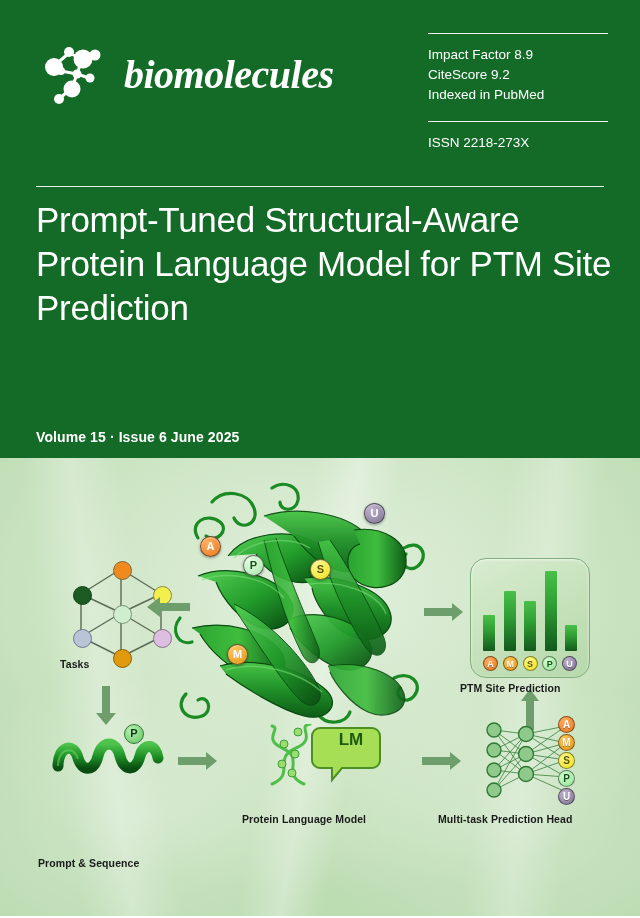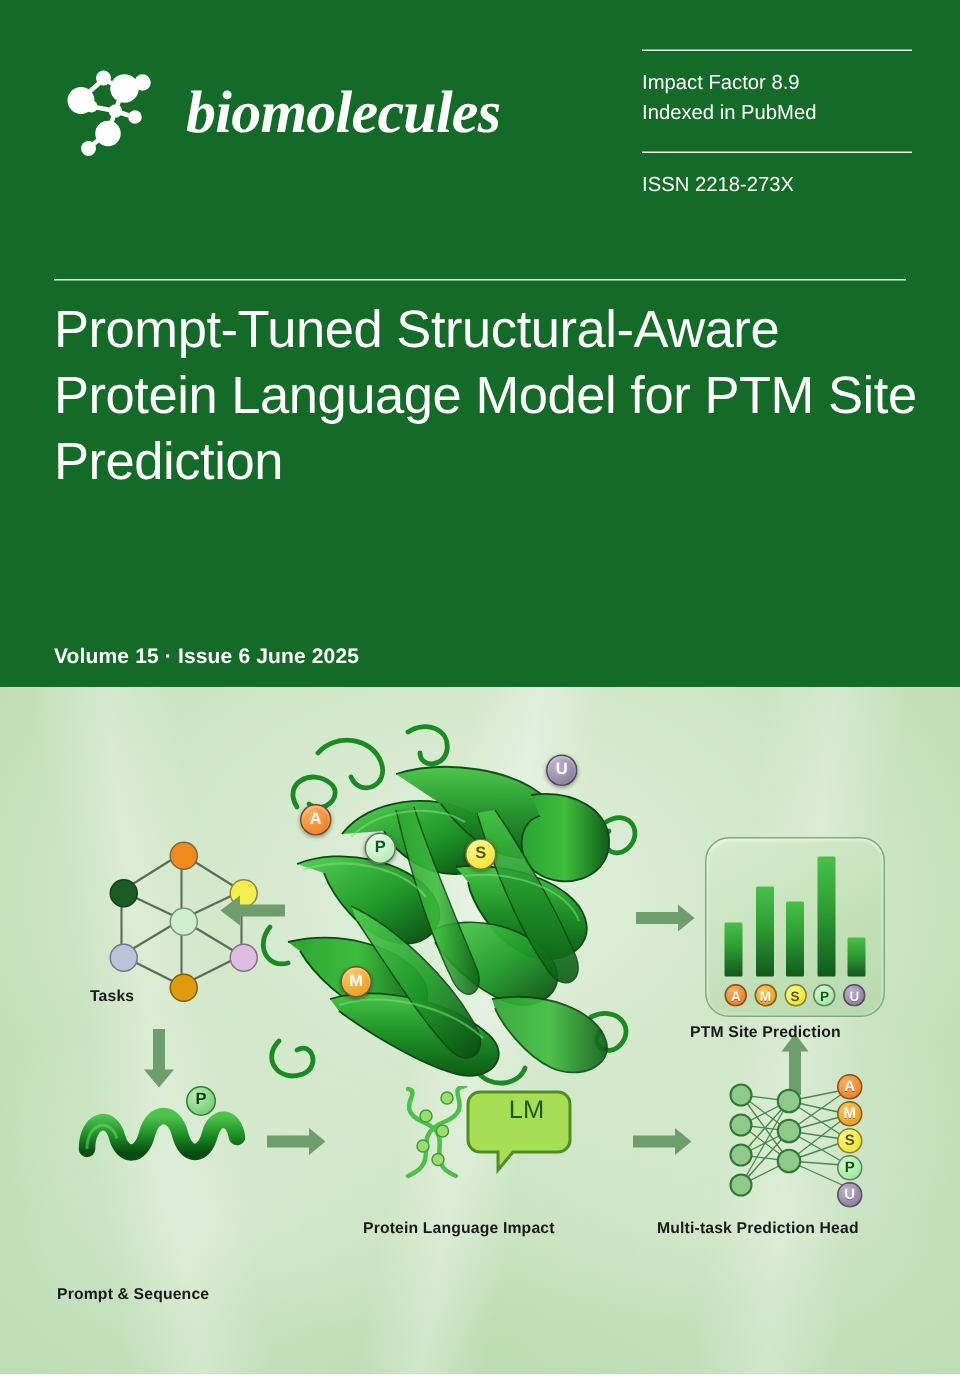--- a/index.html
+++ b/index.html
@@ -261,20 +261,21 @@
           </g>
         </svg>
       </span>
       <span class="brand-word">biomolecules</span>
     </div>
 
     <div class="metrics">
       <div class="rule"></div>
       <ul class="metrics-list">
         <li>Impact Factor 8.9</li>
+        <li>CiteScore 9.2</li>
         <li>Indexed in PubMed</li>
       </ul>
       <div class="metrics-gap"></div>
       <div class="rule"></div>
       <div class="issn">ISSN 2218-273X</div>
     </div>
 
     <div class="title-rule"></div>
     <h1 class="cover-title">Prompt-Tuned Structural-Aware Protein Language Model for PTM Site Prediction</h1>
 
@@ -439,23 +440,23 @@
         <g fill="#9ade6d" stroke="#3f9c3c" stroke-width="1">
           <circle cx="36" cy="8" r="4"></circle>
             <circle cx="22" cy="20" r="4"></circle>
           <circle cx="33" cy="30" r="4"></circle>
             <circle cx="20" cy="40" r="4"></circle>
           <circle cx="30" cy="49" r="4"></circle>
         </g>
         <path d="M62 4 H114 a8 8 0 0 1 8 8 V36 a8 8 0 0 1 -8 8 H84 L74 56 L74 44 H62 a8 8 0 0 1 -8 -8 V12 a8 8 0 0 1 8 -8 Z" transform="translate(-4,0)" fill="#a6df56" stroke="#4d8f22" stroke-width="2"></path>
       </svg>
       <div style="position:absolute; left:62px; top:6px; width:54px; text-align:center;
-                  font-size:17px; font-weight:400; color:#1d5a0f;">LM</div>
-    </div>
-    <div class="art-label" style="left:242px; top:355px; width:160px;">Protein Language Impact</div>
+                  font-size:17px; font-weight:700; color:#1d5a0f;">LM</div>
+    </div>
+    <div class="art-label" style="left:242px; top:355px; width:160px;">Protein Language Model</div>
 
     <div style="position:absolute; left:478px; top:262px; width:118px; height:80px;">
       <svg viewBox="0 0 118 80" style="width:118px;height:80px;display:block;" aria-hidden="true">
         <g stroke="#2f7a33" stroke-width="0.9" opacity=".85">
           <line x1="16" y1="10" x2="48" y2="14"></line>
             <line x1="16" y1="10" x2="48" y2="34"></line>
           <line x1="16" y1="10" x2="48" y2="54"></line>
           <line x1="16" y1="30" x2="48" y2="14"></line>
             <line x1="16" y1="30" x2="48" y2="34"></line>
           <line x1="16" y1="30" x2="48" y2="54"></line>

